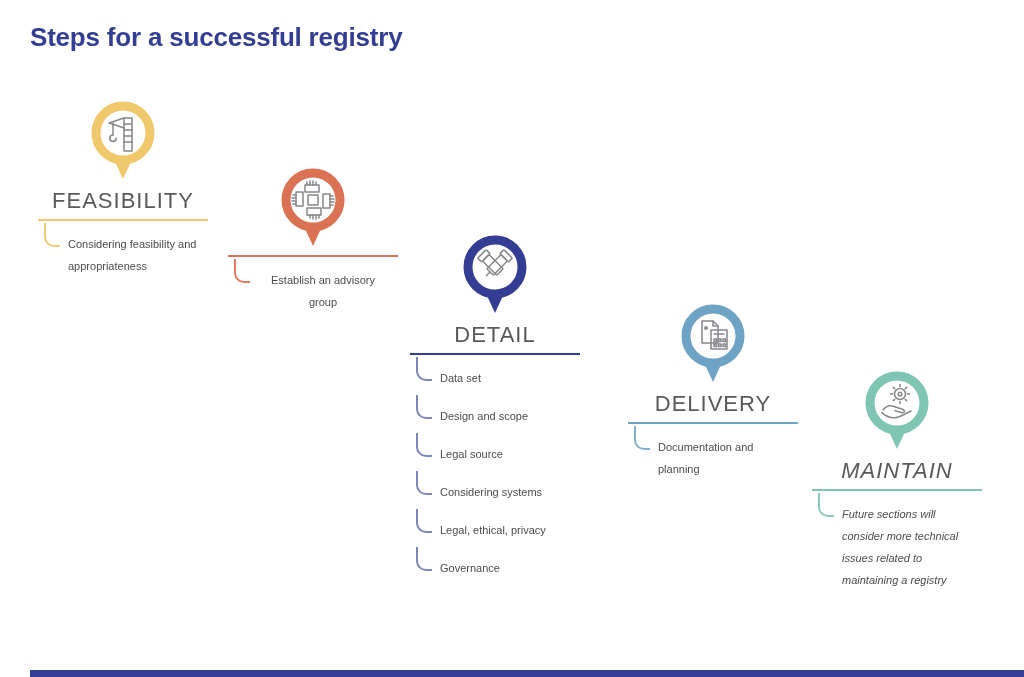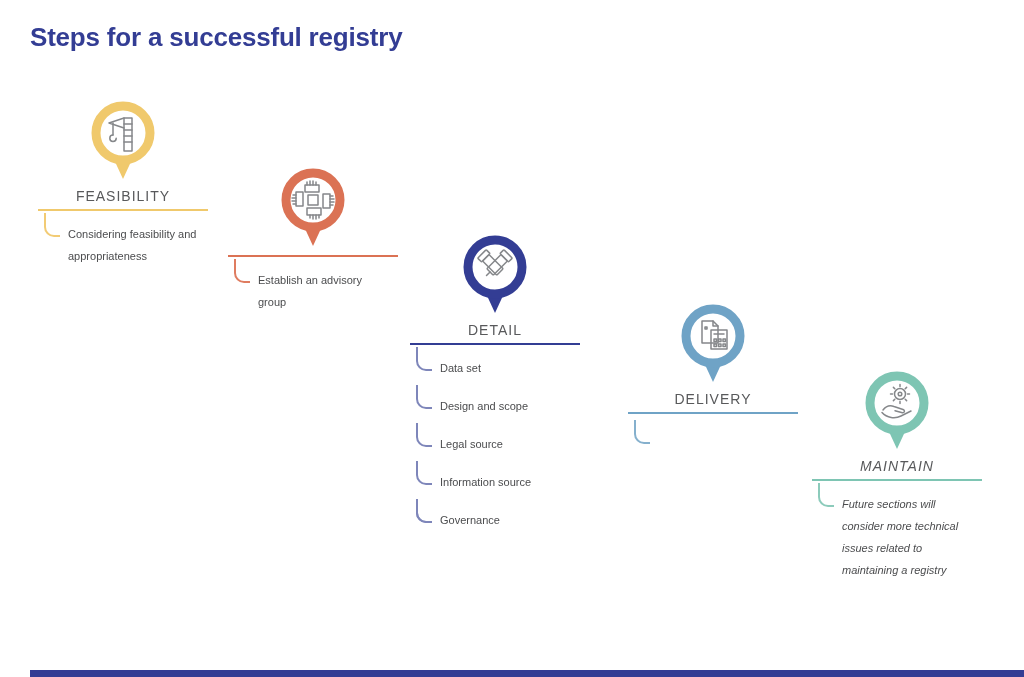--- a/index.html
+++ b/index.html
@@ -14,37 +14,37 @@
   }
   .step { position:absolute; width:170px; }
   .s1 { left:38px;  top:97px;  --accent:#F0C96C; --bracket:#F2CB74; }
   .s2 { left:228px; top:164px; --accent:#DB7254; --bracket:#DF7C60; }
   .s3 { left:410px; top:231px; --accent:#333D94; --bracket:#7E86BA; }
   .s4 { left:628px; top:300px; --accent:#6FA3C6; --bracket:#85B0CD; }
   .s5 { left:812px; top:367px;font-style:italic; --accent:#7EC5B3; --bracket:#8CCBBB; }
   .pin { display:block; width:76px; height:86px; margin:0 auto; color:var(--accent); }
   .step-label {
     margin-top:5px; text-align:center;
-    font-size:14px; color:#58595B; letter-spacing:1px;
+    font-size:22px; color:#58595B; letter-spacing:1px;
   }
   .underline { margin-top:5px; border-top:2px solid var(--accent); height:0; }
   .items { margin-top:6px; }
   .item { position:relative; padding-left:30px; margin-bottom:10px; }
   .item .txt {
     display:block; font-size:11px; color:#4B4C4E; line-height:22px;
     padding-top:6px;
   }
   .item .bracket {
     position:absolute; left:6px; top:-4px; width:16px; height:24px;
     border-left:2px solid var(--bracket); border-bottom:2px solid var(--bracket);
     border-bottom-left-radius:10px;
   }
   .s3 .item { white-space:nowrap; margin-bottom:10px; }
   .s1 .item .txt { max-width:140px; }
-  .s2 .item .txt { max-width:130px; }
+  .s2 .item .txt { max-width:130px;text-align:center; }
   .s4 .item .txt { max-width:138px; }
   .s5 .item .txt { max-width:124px; }
   .bottom-bar {
     position:absolute; left:30px; right:0; bottom:0; height:7px; background:#333D94;
   }
   .icon-stroke { stroke:#85878A; fill:none; stroke-width:1.5; stroke-linecap:round; stroke-linejoin:round; }
 </style>
 </head>
 <body>
 
@@ -125,24 +125,25 @@
       <div class="item">
         <span class="bracket"></span>
         <span class="txt">Design and scope</span>
       </div>
       <div class="item">
         <span class="bracket"></span>
         <span class="txt">Legal source</span>
       </div>
       <div class="item">
         <span class="bracket"></span>
-        <span class="txt">Information source</span>
+        <span class="txt">Considering systems</span>
       </div>
       <div class="item">
         <span class="bracket"></span>
+        <span class="txt">Legal, ethical, privacy</span>
       </div>
       <div class="item">
         <span class="bracket"></span>
         <span class="txt">Governance</span>
       </div>
     </div>
   </div>
 
   <div class="step s4">
     <svg class="pin" viewBox="0 0 76 86">
@@ -156,20 +157,21 @@
         <path d="M39 34 h10"></path>
         <path d="M39 39 h2.5 v2.5 h-2.5 z M43.5 39 h2.5 v2.5 h-2.5 z M48 39 h2.5 v2.5 h-2.5 z"></path>
         <path d="M39 44 h2.5 v2.5 h-2.5 z M43.5 44 h2.5 v2.5 h-2.5 z M48 44 h2.5 v2.5 h-2.5 z"></path>
       </g>
     </svg>
     <div class="step-label">DELIVERY</div>
     <div class="underline"></div>
     <div class="items">
       <div class="item">
         <span class="bracket"></span>
+        <span class="txt">Documentation and planning</span>
       </div>
     </div>
   </div>
 
   <div class="step s5">
     <svg class="pin" viewBox="0 0 76 86">
       <path d="M26 56 L38 82 L50 56 Z" fill="currentColor"></path>
       <circle cx="38" cy="36" r="27" fill="#ffffff" stroke="currentColor" stroke-width="9"></circle>
       <g class="icon-stroke">
         <circle cx="41" cy="27" r="5.5"></circle>

